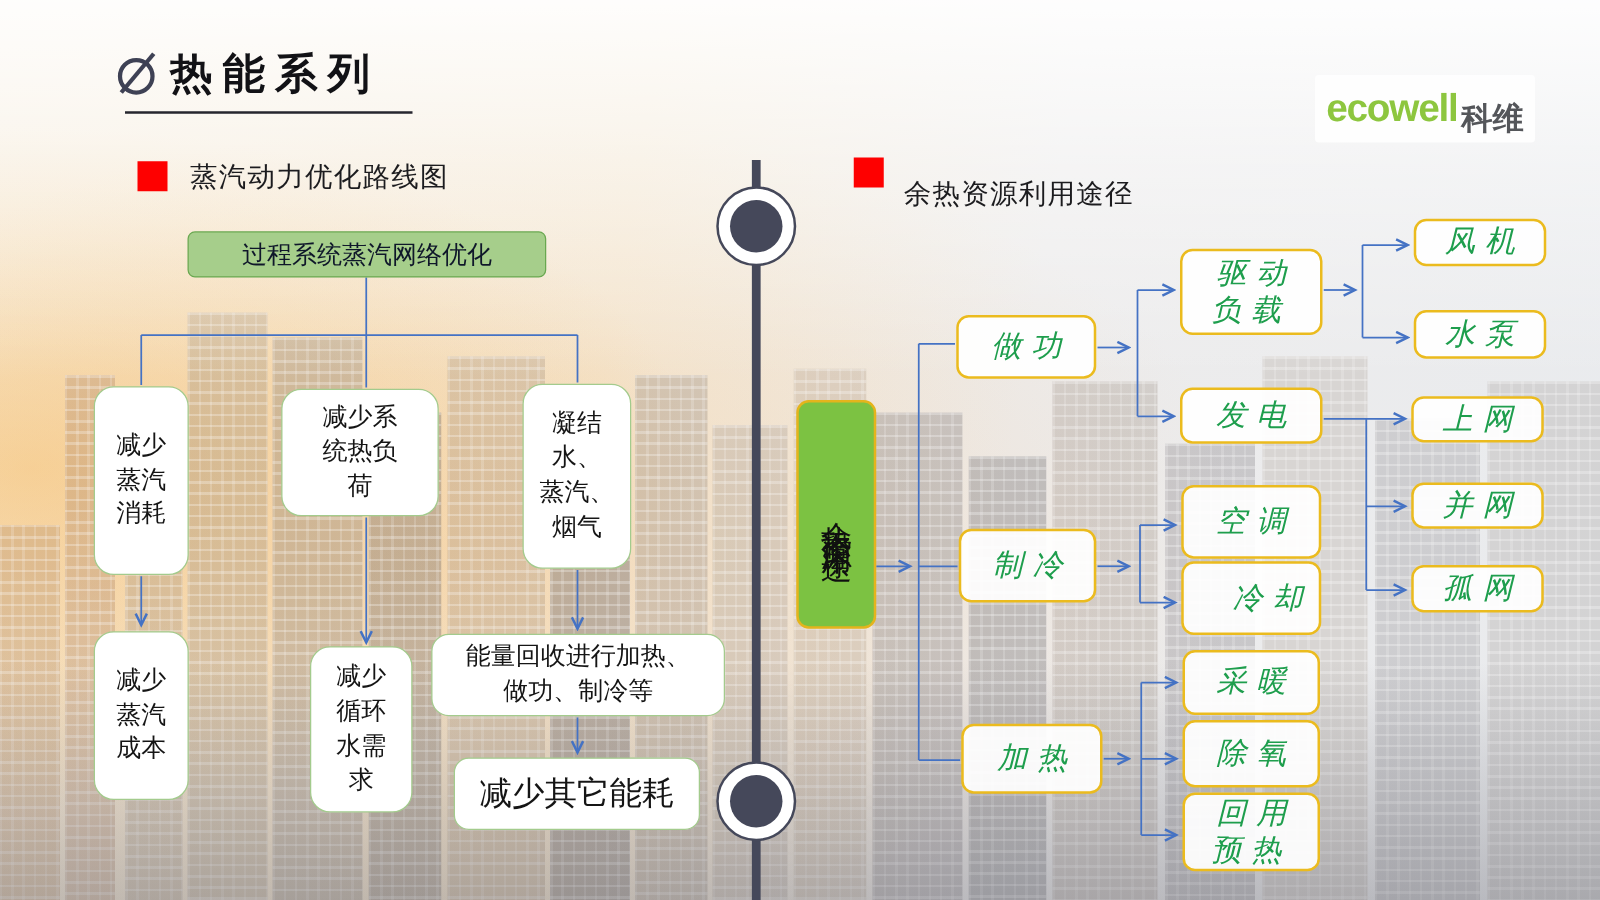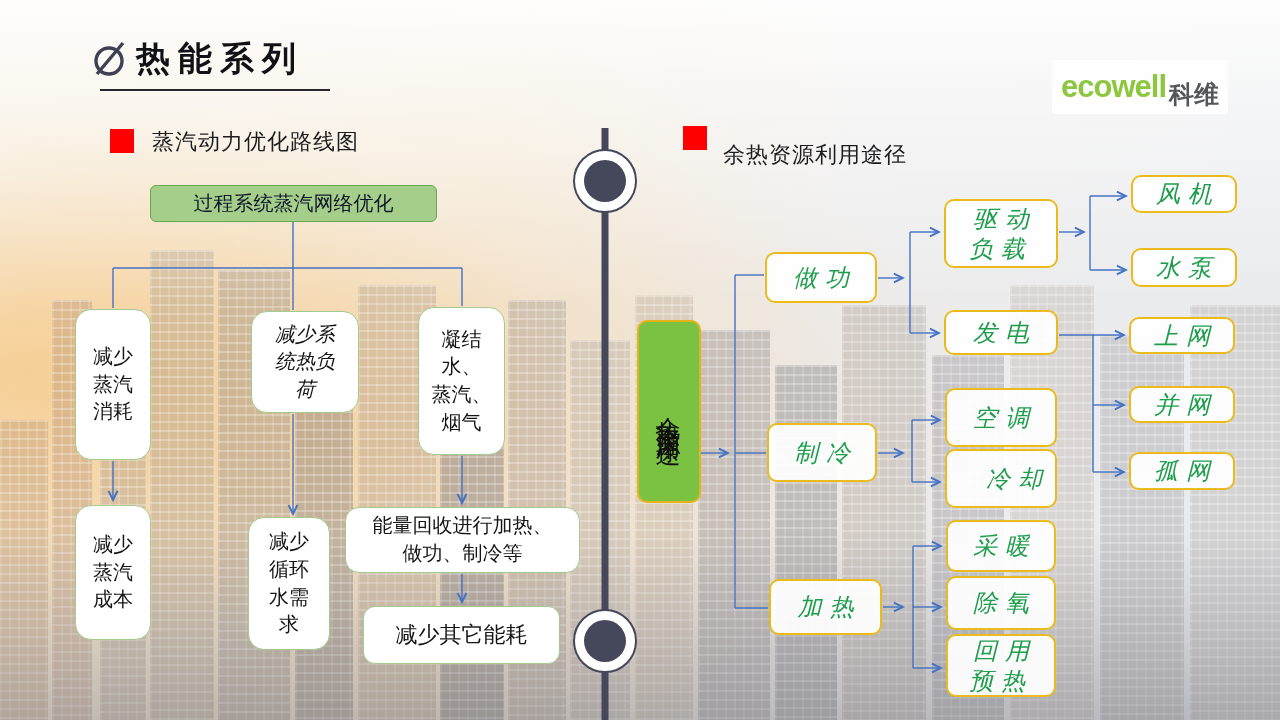--- a/index.html
+++ b/index.html
@@ -146,37 +146,37 @@
 
   <div class="abs bullet" style="left:110px;top:129px;width:24px;height:24px;"></div>
   <div class="abs sec-h" style="left:152px;top:127px;">蒸汽动力优化路线图</div>
   <div class="abs bullet" style="left:683px;top:126px;width:24px;height:24px;"></div>
   <div class="abs sec-h" style="left:723px;top:124px;margin-top:16px;">余热资源利用途径</div>
 
   <div class="abs rootbox" style="left:150px;top:185px;width:287px;height:37px;">过程系统蒸汽网络优化</div>
   <div class="abs node" style="left:75px;top:309px;width:76px;height:151px;">减少
 蒸汽
 消耗</div>
-  <div class="abs node" style="left:251px;top:311px;width:108px;height:102px;font-style:italic;">减少系
+  <div class="abs node" style="left:225px;top:311px;width:126px;height:102px;">减少系
 统热负
 荷</div>
   <div class="abs node" style="left:418px;top:307px;width:87px;height:148px;">凝结
 水、
 蒸汽、
 烟气</div>
   <div class="abs node" style="left:75px;top:505px;width:76px;height:135px;">减少
 蒸汽
 成本</div>
   <div class="abs node" style="left:248px;top:517px;width:82px;height:133px;">减少
 循环
 水需
 求</div>
   <div class="abs node" style="left:345px;top:507px;width:235px;height:66px;border-radius:14px;">能量回收进行加热、
 做功、制冷等</div>
-  <div class="abs node" style="left:363px;top:606px;width:197px;height:58px;border-radius:12px;font-size:22px;">减少其它能耗</div>
+  <div class="abs node" style="left:363px;top:606px;width:197px;height:58px;border-radius:12px;font-size:26px;">减少其它能耗</div>
 
   <div class="abs vroot" style="left:637px;top:320px;width:64px;height:183px;">余热资源用途</div>
   <div class="abs gnode" style="left:765px;top:252px;width:112px;height:51px;">做功</div>
   <div class="abs gnode" style="left:944px;top:199px;width:114px;height:69px;">驱动
 负载</div>
   <div class="abs gnode" style="left:944px;top:310px;width:114px;height:45px;">发电</div>
   <div class="abs gnode" style="left:1131px;top:175px;width:106px;height:38px;">风机</div>
   <div class="abs gnode" style="left:1131px;top:248px;width:106px;height:39px;">水泵</div>
   <div class="abs gnode" style="left:1129px;top:317px;width:106px;height:37px;">上网</div>
   <div class="abs gnode" style="left:1129px;top:386px;width:106px;height:37px;">并网</div>

